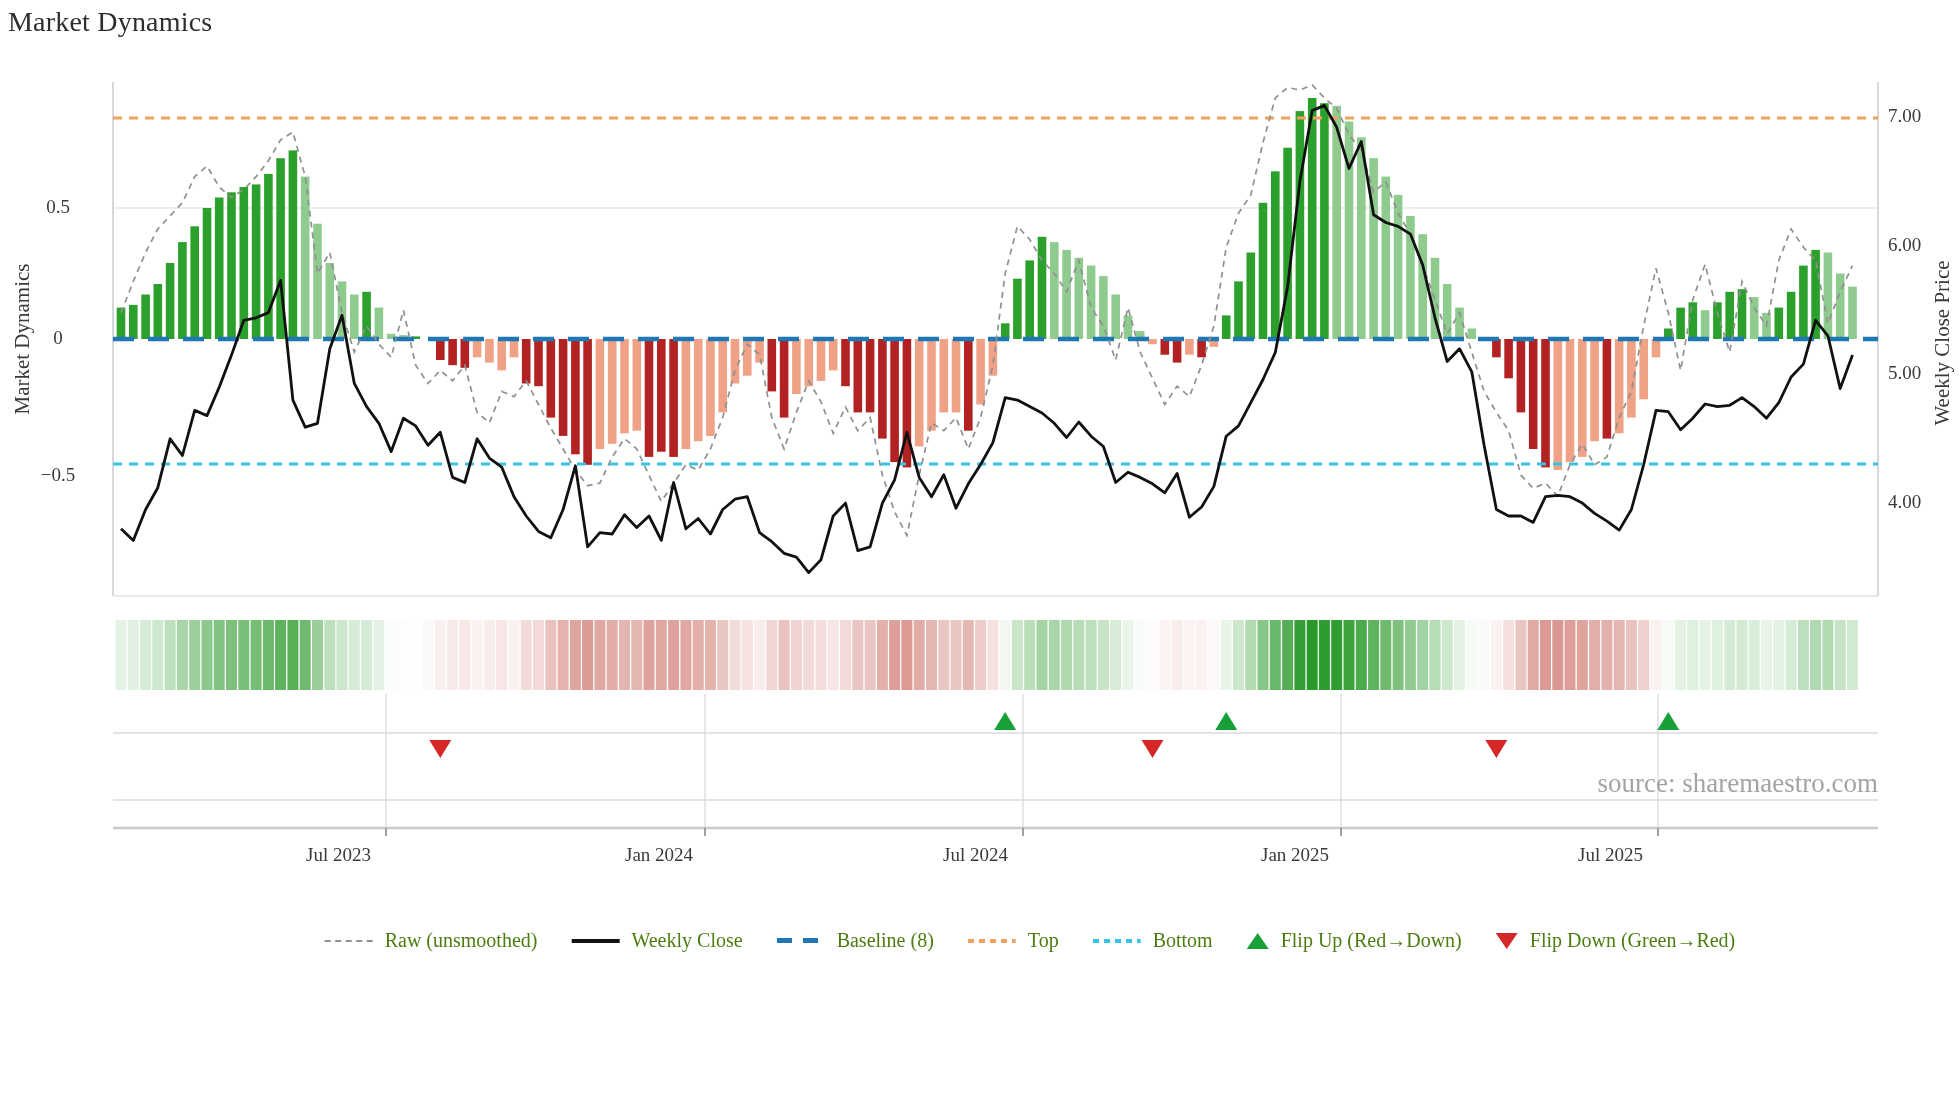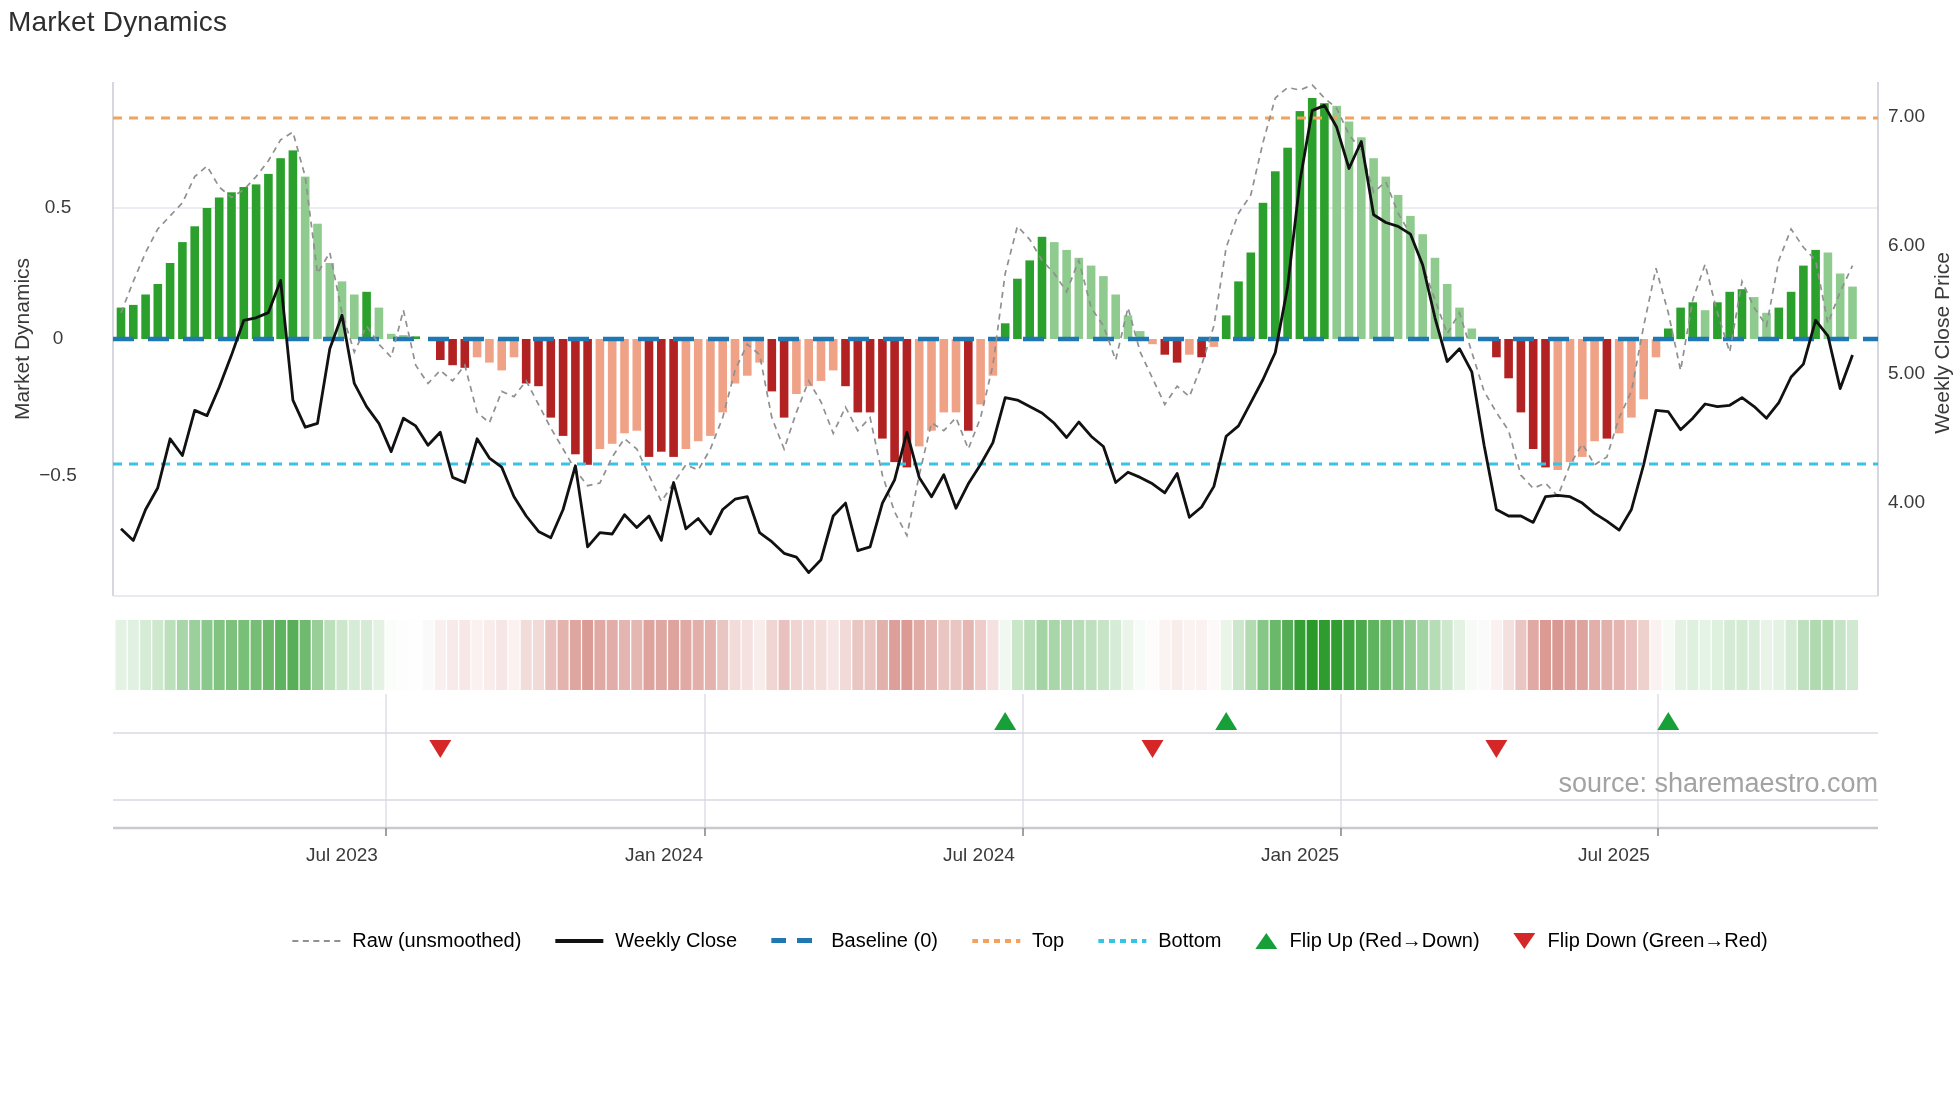--- a/index.html
+++ b/index.html
@@ -1,28 +1,28 @@
 <!DOCTYPE html>
 <html><head>
 <meta charset="utf-8">
 <style>
   html,body{margin:0;padding:0;background:#ffffff;}
   .canvas{position:relative;width:1960px;height:1102px;background:#ffffff;overflow:hidden;
-          font-family:Liberation Sans, sans-serif;}
+          font-family:Liberation Serif, serif;}
   .title{position:absolute;left:8px;top:6px;font-size:28px;color:#2e2e2e;letter-spacing:.2px;}
   .ytick{position:absolute;font-size:19px;color:#3a3a3a;}
   .ytick.left{left:8px;width:100px;text-align:center;}
   .ytick.right{left:1888px;width:110px;text-align:left;}
   .xtick{position:absolute;width:160px;text-align:left;font-size:19px;color:#3a3a3a;top:844px;}
   .ylab{position:absolute;white-space:nowrap;font-size:21px;color:#3a3a3a;
         transform:translate(-50%,-50%) rotate(-90deg);}
   .source{position:absolute;right:82px;top:768px;font-size:27px;color:#a3a3a3;}
   .legend{position:absolute;left:1030px;top:929px;transform:translateX(-50%);
           display:flex;align-items:center;gap:34px;white-space:nowrap;}
-  .li{display:flex;align-items:center;gap:12px;font-size:20px;color:#000000;}
+  .li{display:flex;align-items:center;gap:12px;font-size:20px;color:#4d7c0f;}
   .sw{display:inline-block;width:48px;}
   .sw-raw{border-top:2px dashed #909090;height:0;}
   .sw-close{border-top:4px solid #111111;height:0;}
   .sw-base{height:5px;background:repeating-linear-gradient(90deg,#1f77b4 0 15px,transparent 15px 26px);}
   .sw-top{height:4px;background:repeating-linear-gradient(90deg,#f2a25c 0 6px,transparent 6px 11px);}
   .sw-bot{height:4px;background:repeating-linear-gradient(90deg,#35c3e8 0 6px,transparent 6px 11px);}
   .sw-up{width:0;height:0;border-left:11px solid transparent;border-right:11px solid transparent;
          border-bottom:16px solid #18a038;}
   .sw-down{width:0;height:0;border-left:11px solid transparent;border-right:11px solid transparent;
            border-top:16px solid #d62728;}
@@ -372,21 +372,21 @@
     <div class="li">
       <span class="sw sw-raw"></span>
       <span>Raw (unsmoothed)</span>
     </div>
     <div class="li">
       <span class="sw sw-close"></span>
       <span>Weekly Close</span>
     </div>
     <div class="li">
       <span class="sw sw-base"></span>
-      <span>Baseline (0)</span>
+      <span>Baseline (8)</span>
     </div>
     <div class="li">
       <span class="sw sw-top"></span>
       <span>Top</span>
     </div>
     <div class="li">
       <span class="sw sw-bot"></span>
       <span>Bottom</span>
     </div>
     <div class="li">

